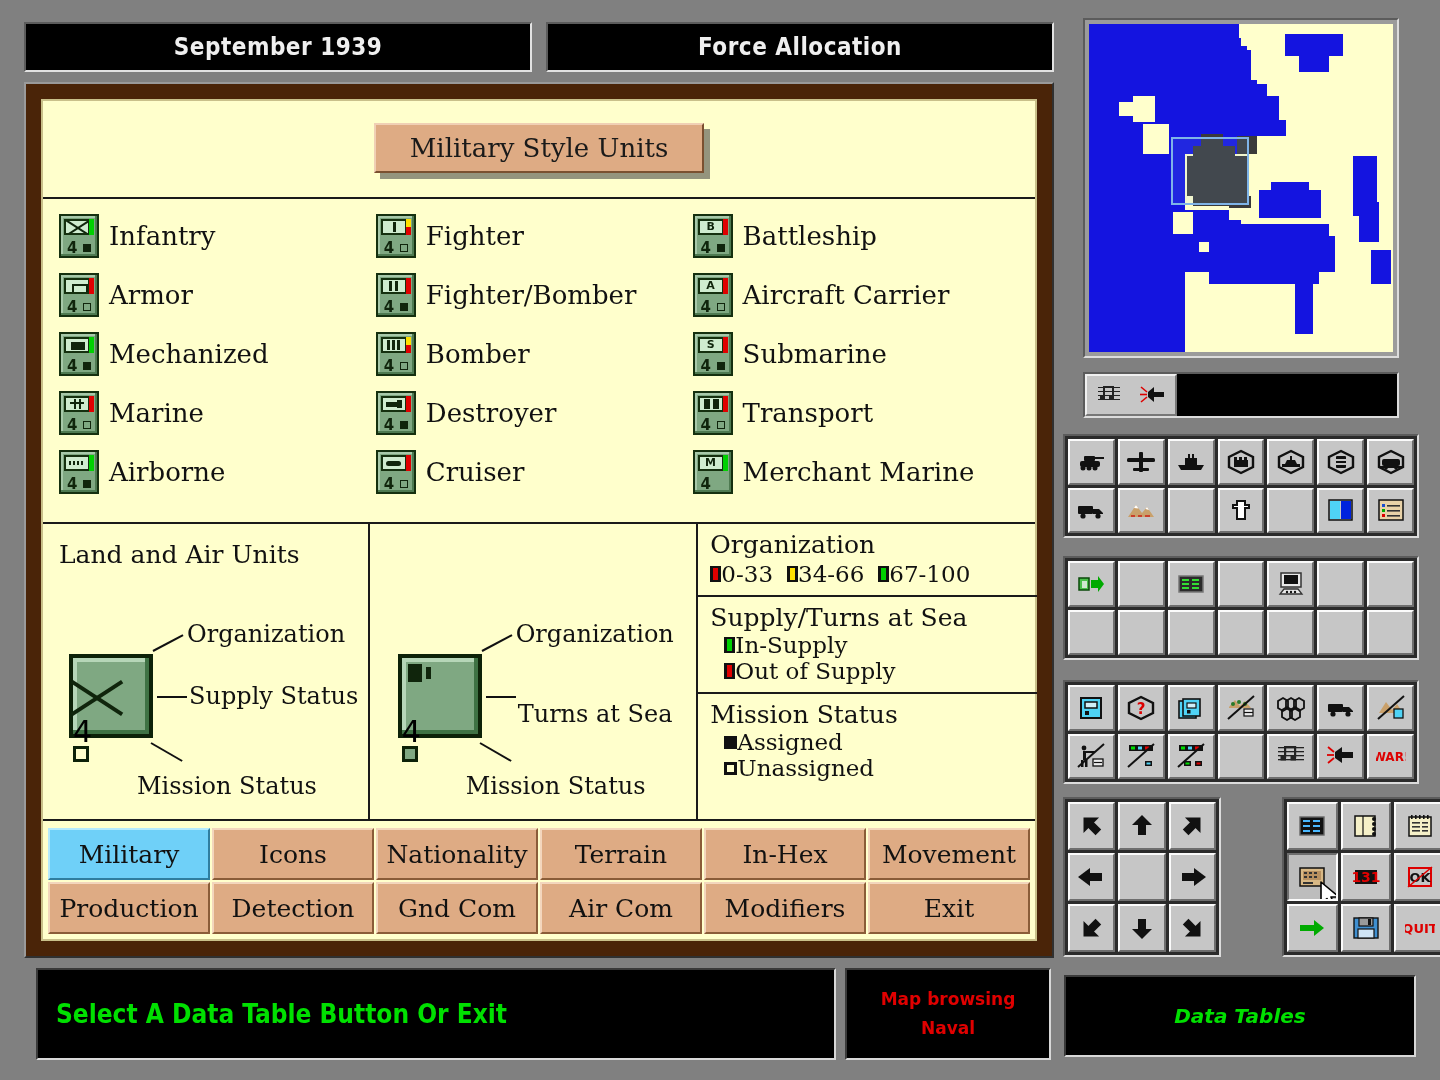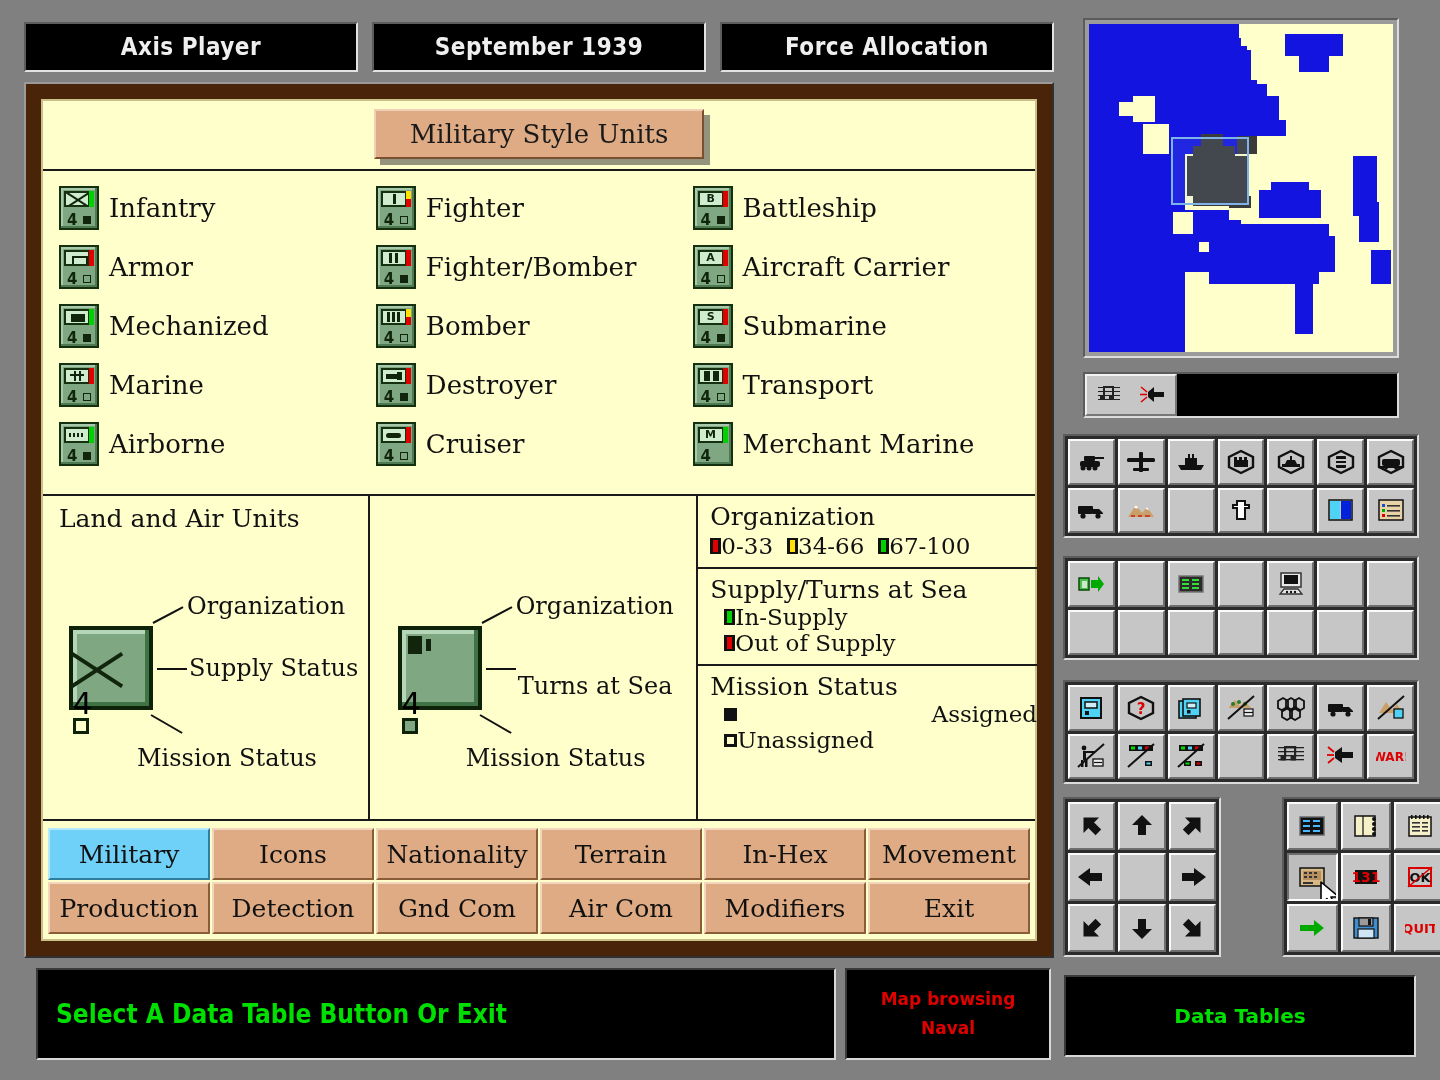--- a/index.html
+++ b/index.html
@@ -36,21 +36,21 @@
     width:100%; height:100%;
     background:#ffffcc;
     border:3px solid #4a2408;
     outline:2px solid #c9c08a; outline-offset:-5px;
     position:relative;
     display:flex; flex-direction:column;
   }
 
   
   #title-region {
-    height:72px; border-bottom:2px solid #1a1a1a;
+    height:100px; border-bottom:2px solid #1a1a1a;
     display:flex; align-items:center; justify-content:center;
   }
   #title-btn {
     background:#deab84; color:#1a1a1a;
     padding:8px 34px; font-size:26px;
     border:2px solid; border-color:#f0d0b5 #7a5030 #7a5030 #f0d0b5;
     box-shadow:6px 6px 0 rgba(60,60,60,.55);
     font-family:"DejaVu Serif", serif;
   }
 
@@ -116,21 +116,21 @@
   .sy.mar::before { content:''; position:absolute; left:8px; top:1px; width:2px; height:10px; background:#10250c; box-shadow:5px 0 0 #10250c; }
   .sy.mar::after  { content:''; position:absolute; left:4px; top:4px; width:14px; height:2px; background:#10250c; }
 
   
   #legend { flex:1; display:flex; border-bottom:2px solid #1a1a1a; }
   .leg-col { position:relative; border-right:2px solid #1a1a1a; }
   .leg-col:last-child { border-right:none; }
   #leg-land { flex:0 0 33%; }
   #leg-naval{ flex:0 0 33%; }
   #leg-key  { flex:1; display:flex; flex-direction:column; }
-  .leg-title { font-family:"DejaVu Serif", serif; font-size:25px; color:#111; padding:8px 0 0 18px; }
+  .leg-title { font-family:"DejaVu Serif", serif; font-size:25px; color:#111; padding:16px 0 0 18px; }
   .big-ctr-wrap { position:absolute; left:28px; top:130px; }
   .big-ctr {
     width:84px; height:84px; position:relative;
     background:#7fa882; border:4px solid #0d2208;
     box-shadow: inset -4px -4px 0 #3f7244, inset 4px 4px 0 #b6d6b8;
   }
   .big-ctr .sym { left:8px; top:8px; width:52px; height:30px; border-width:3px; }
   .big-ctr .sy.x::before, .big-ctr .sy.x::after { left:-6px; width:60px; height:4px; }
   .big-ctr .orgbar { right:6px; top:8px; width:9px; height:30px; }
   .big-ctr .num { left:13px; bottom:4px; font-size:30px; line-height:28px; }
@@ -173,21 +173,21 @@
   #status-mode {
     position:absolute; left:845px; top:968px; width:206px; height:92px;
     background:#000; border:2px solid; border-color:#3a3a3a #d8d8d8 #d8d8d8 #3a3a3a;
     display:flex; flex-direction:column; align-items:center; justify-content:center;
     color:#e00000; font-size:17px; font-weight:bold; line-height:1.7;
   }
   #status-right {
     position:absolute; left:1064px; top:975px; width:352px; height:82px;
     background:#000; border:2px solid; border-color:#3a3a3a #d8d8d8 #d8d8d8 #3a3a3a;
     display:flex; align-items:center; justify-content:center;
-    color:#00e000; font-size:20px; font-weight:bold;
+    color:#00e000; font-size:20px; font-weight:bold;font-style:italic;
   }
 
   
   #map-frame {
     position:absolute; left:1083px; top:18px; width:316px; height:340px;
     background:#9b9b9b; border:2px solid; border-color:#5c5c5c #dcdcdc #dcdcdc #5c5c5c;
     padding:4px;
   }
   #map { width:100%; height:100%; position:relative; background:#ffffcc; overflow:hidden; }
   .sea { position:absolute; background:#1414e0; }
@@ -225,21 +225,20 @@
   }
   .cell.pressed { border-color:#6e6e6e #fbfbfb #fbfbfb #6e6e6e; background:#bdbdbd; }
   .cell.empty { }
   .cell svg { display:block; }
   .cursor { position:absolute; left:30px; top:26px; z-index:20; pointer-events:none; }
 </style>
 </head>
 <body>
 
 <div id="header">
-  <div class="hdr-box">Axis Player</div>
   <div class="hdr-box">September 1939</div>
   <div class="hdr-box">Force Allocation</div>
 </div>
 
 <div id="main-panel">
   <div id="panel-inner">
 
     <div id="title-region">
       <div id="title-btn">Military Style Units</div>
     </div>
@@ -527,21 +526,21 @@
                 <span class="sw">
                   <i style="background:#e00000"></i>
                 </span>
                 <span>Out of Supply</span>
               </div>
             </div>
         </div>
         <div class="key-cell">
           <div class="key-head">Mission Status</div>
           <div id="mission-items">
-              <div class="key-line" style="margin-left: 14px; justify-content: space-between;">
+              <div class="key-line" style="margin-left: 14px;">
                 <span class="sq"></span>
                 <span>Assigned</span>
               </div>
               <div class="key-line" style="margin-left: 14px;">
                 <span class="sq open"></span>
                 <span>Unassigned</span>
               </div>
             </div>
         </div>
       </div>

